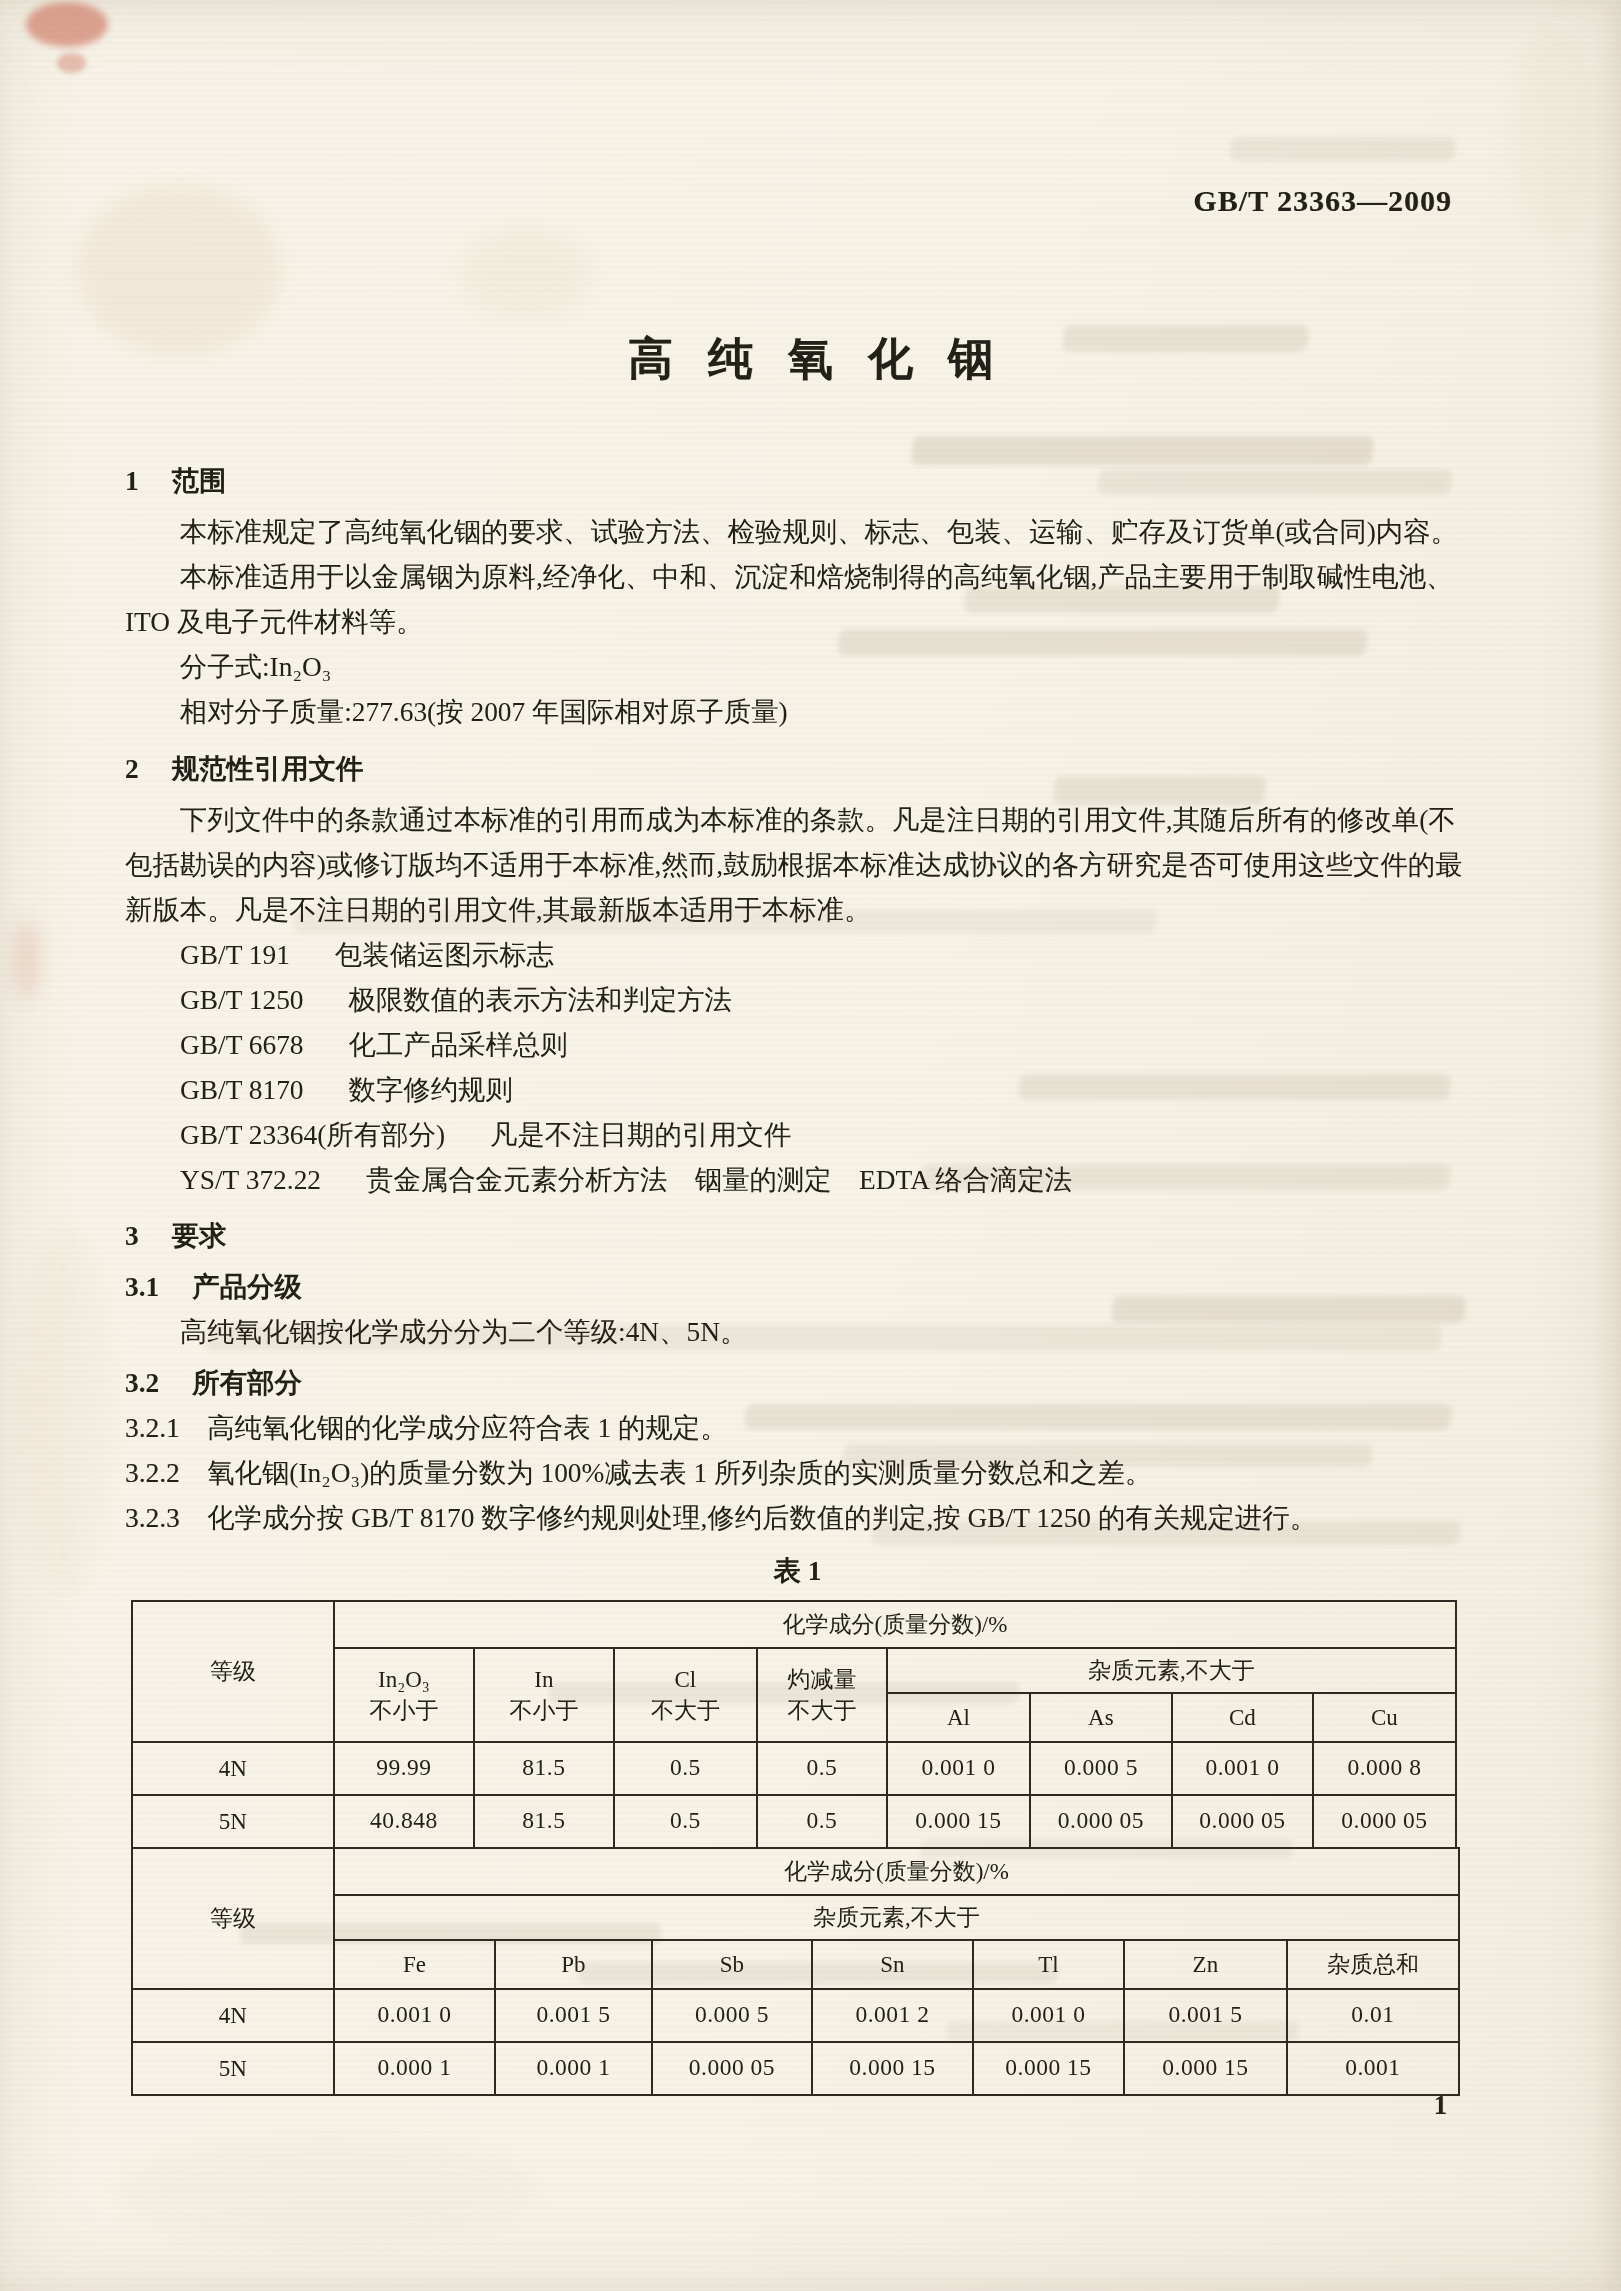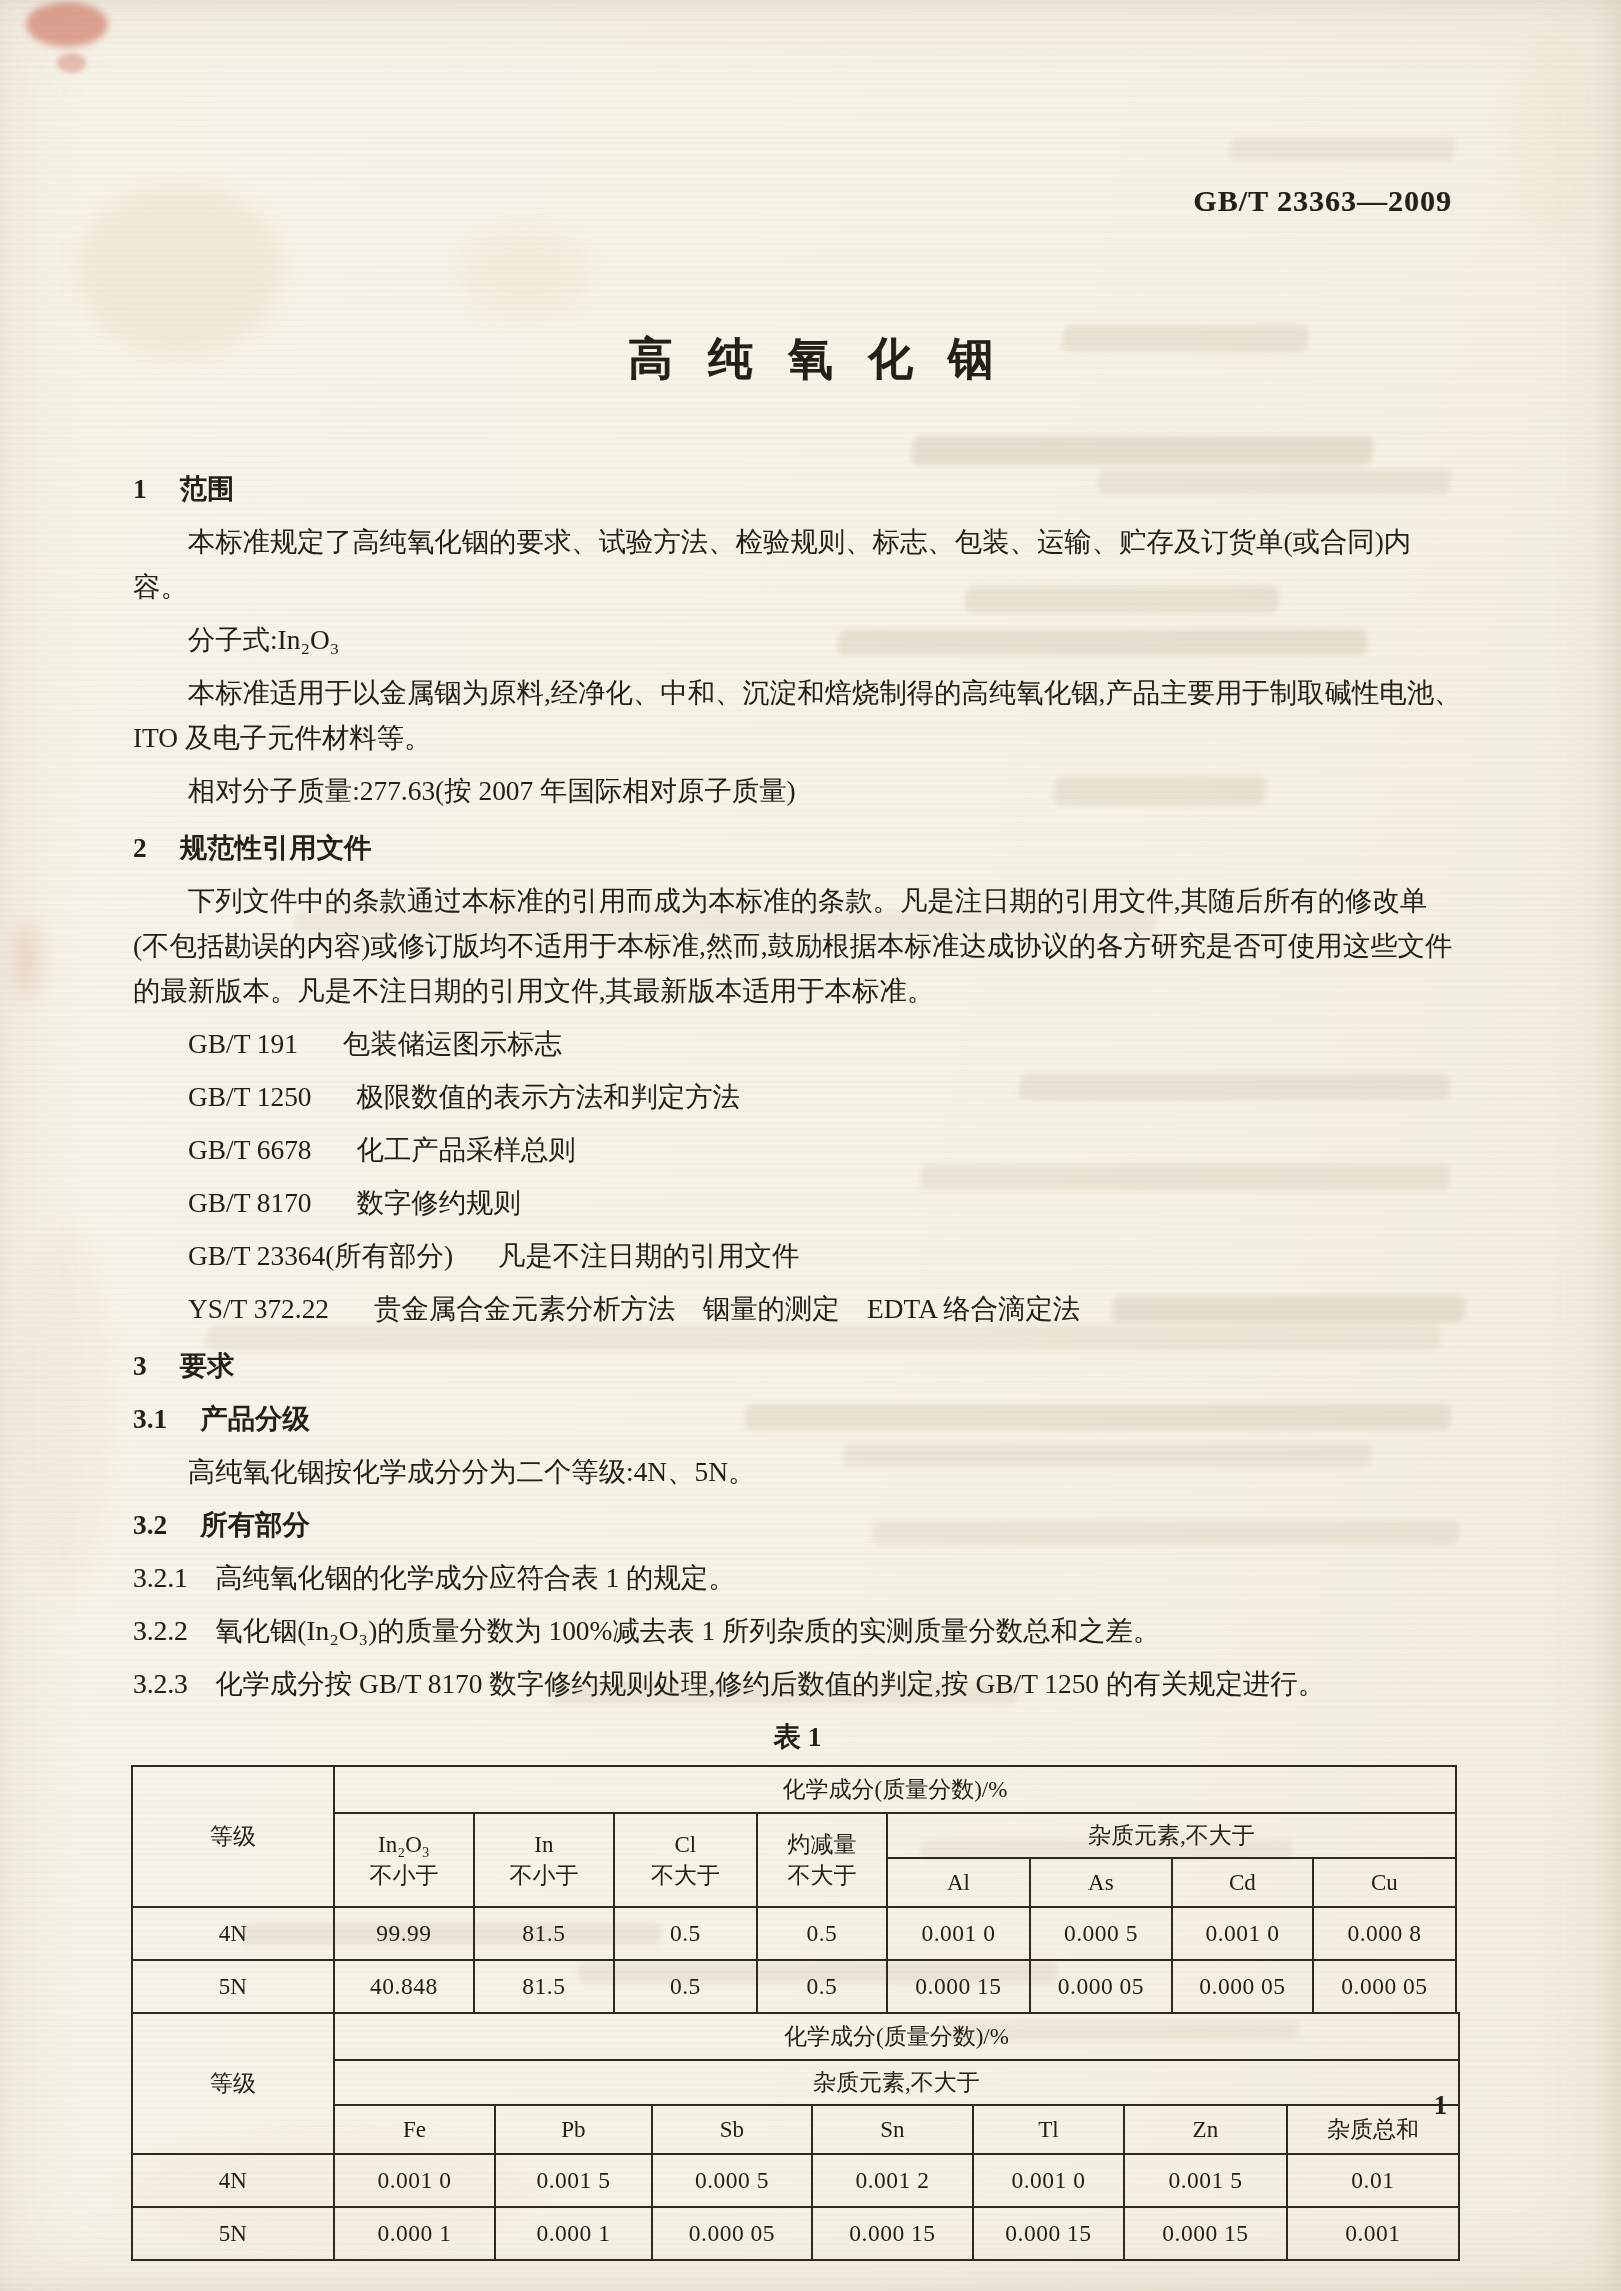--- a/index.html
+++ b/index.html
@@ -18,21 +18,21 @@
     position:absolute; top:184px; right:169px;
     font-size:30px; font-weight:bold; letter-spacing:1px;
   }
   .doc-title {
     position:absolute; top:329px; left:0; width:100%;
     text-align:center; font-size:45px; font-weight:bold;
     letter-spacing:35px; text-indent:35px;
   }
   .flow { position:absolute; top:459px; left:125px; width:1345px;
           font-size:27.4px; line-height:45px; }
-  .flow p { margin:8px; }
+  .flow p { margin:0; }
   .indent { text-indent:2em; }
   .h { font-weight:bold; margin:0; }
   .h .n { margin-right:33px; }
   .mt { margin-top:11.8px !important; }
   .mt-s { margin-top:5.9px !important; }
   .reflist { padding-left:55px; }
   .ref-code { margin-right:45px; }
   .np .n { margin-right:27.4px; }
   .caption { text-align:center; font-weight:bold; margin-top:7.8px !important; margin-bottom:5.9px !important; }
   .tbl { border-collapse:collapse; table-layout:fixed; width:1325px; margin-left:5.9px;
@@ -91,22 +91,22 @@
 
   <div class="std-code ink">GB/T 23363—2009</div>
 
   <div class="doc-title ink">高纯氧化铟</div>
 
   <div class="flow">
 
     <p class="h"><span class="n">1</span><span>范围</span></p>
 
     <p class="indent mt-s">本标准规定了高纯氧化铟的要求、试验方法、检验规则、标志、包装、运输、贮存及订货单(或合同)内容。</p>
+    <p class="indent">本标准适用于以金属铟为原料,经净化、中和、沉淀和焙烧制得的高纯氧化铟,产品主要用于制取碱性电池、ITO 及电子元件材料等。</p>
     <p class="indent">分子式:In₂O₃</p>
-    <p class="indent">本标准适用于以金属铟为原料,经净化、中和、沉淀和焙烧制得的高纯氧化铟,产品主要用于制取碱性电池、ITO 及电子元件材料等。</p>
     <p class="indent">相对分子质量:277.63(按 2007 年国际相对原子质量)</p>
 
     <p class="h mt"><span class="n">2</span><span>规范性引用文件</span></p>
 
     <p class="indent mt-s">下列文件中的条款通过本标准的引用而成为本标准的条款。凡是注日期的引用文件,其随后所有的修改单(不包括勘误的内容)或修订版均不适用于本标准,然而,鼓励根据本标准达成协议的各方研究是否可使用这些文件的最新版本。凡是不注日期的引用文件,其最新版本适用于本标准。</p>
 
     <div class="reflist">
       <p><span class="ref-code">GB/T 191</span><span>包装储运图示标志</span></p>
       <p><span class="ref-code">GB/T 1250</span><span>极限数值的表示方法和判定方法</span></p>
       <p><span class="ref-code">GB/T 6678</span><span>化工产品采样总则</span></p>

